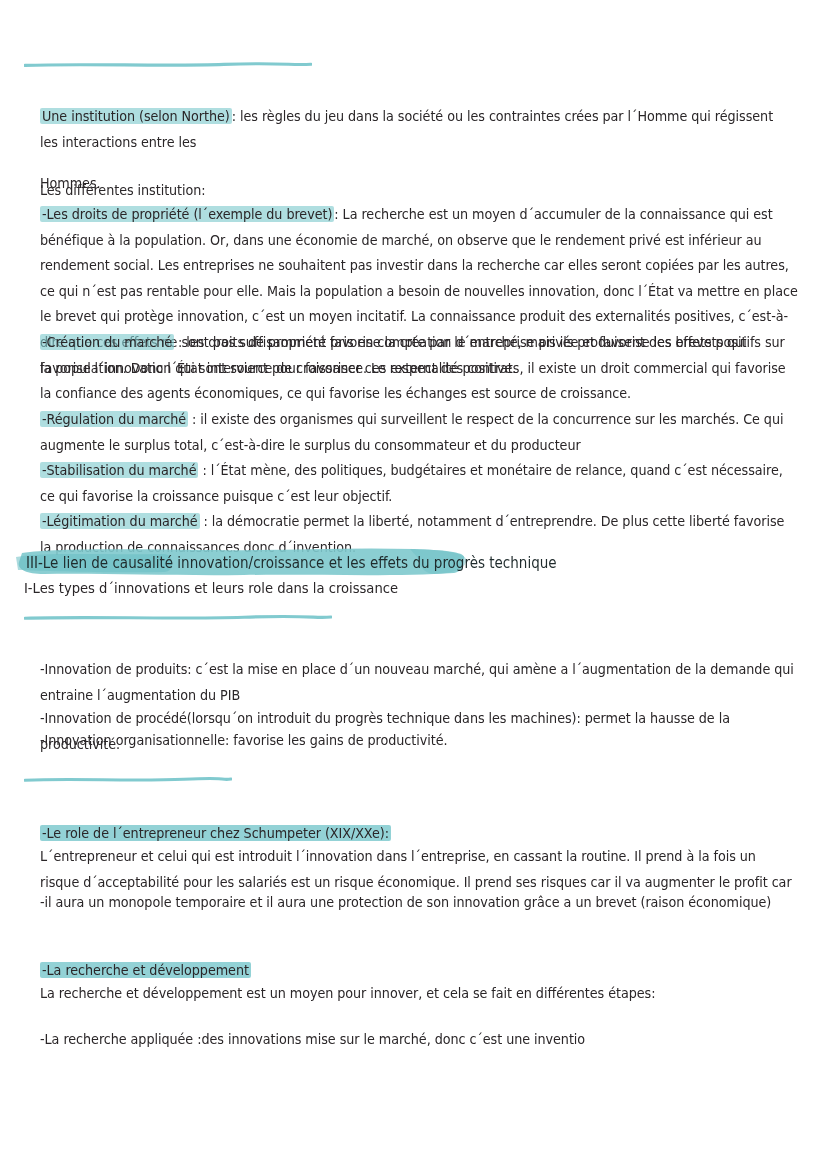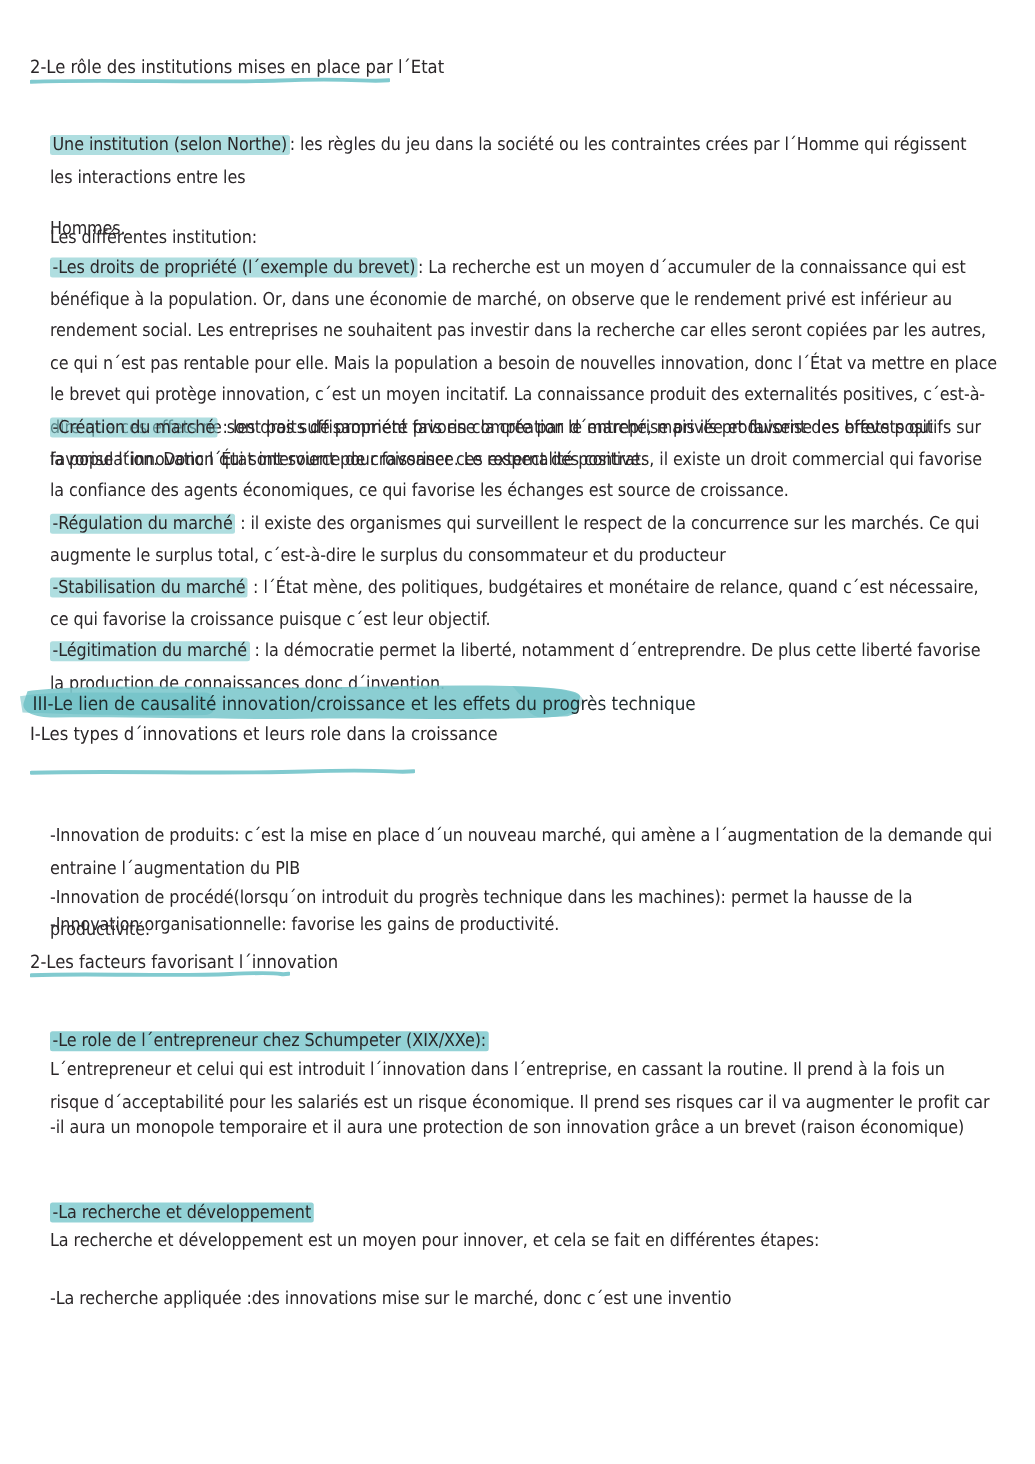--- a/index.html
+++ b/index.html
@@ -90,21 +90,20 @@
     color: #1f2b2c;
     white-space: nowrap;
     z-index: 3;
   }
 </style>
 </head>
 <body>
 
 <div class="page">
 
-  <div class="heading" style="top:44px;">2-Le rôle des institutions mises en place par l´Etat</div>
   <div class="uline" style="left:24px; top:61px; width:288px;">
     <svg viewBox="0 0 288 7" preserveAspectRatio="none">
       <path d="M1 4.4 C 60 2.2, 140 5.6, 200 3.4 S 268 4.8, 287 3.2" stroke="#6fc3c8" stroke-width="3.1" fill="none" stroke-linecap="round" opacity="0.88"></path>
     </svg>
   </div>
 
   <div class="blk" style="top:88px;">
     <p><span class="hl">Une institution (selon Northe)</span><span>: les règles du jeu dans la société ou les contraintes crées par l´Homme qui régissent les interactions entre les</span></p>
     <p>Hommes.</p>
   </div>
@@ -154,21 +153,20 @@
   <div class="blk" style="top:641px; width:790px;">
     <p>-Innovation de produits: c´est la mise en place d´un nouveau marché, qui amène a l´augmentation de la demande qui entraine l´augmentation du PIB</p>
   </div>
   <div class="blk" style="top:690px; width:790px;">
     <p>-Innovation de procédé(lorsqu´on introduit du progrès technique dans les machines): permet la hausse de la productivité.</p>
   </div>
   <div class="blk" style="top:712px; width:790px;">
     <p>-Innovation organisationnelle: favorise les gains de productivité.</p>
   </div>
 
-  <div class="heading" style="top:760px;">2-Les facteurs favorisant l´innovation</div>
   <div class="uline" style="left:24px; top:776px; width:208px;">
     <svg viewBox="0 0 208 7" preserveAspectRatio="none">
       <path d="M1 4.2 C 50 2.2, 110 5.4, 160 3.2 S 196 4.6, 207 3.0" stroke="#6fc3c8" stroke-width="3.1" fill="none" stroke-linecap="round" opacity="0.88"></path>
     </svg>
   </div>
 
   <div class="blk" style="top:805px; width:790px;">
     <p><span class="hl hl-strong">-Le role de l´entrepreneur chez Schumpeter (XIX/XXe):</span></p>
   </div>
   <div class="blk" style="top:828px; width:790px;">

